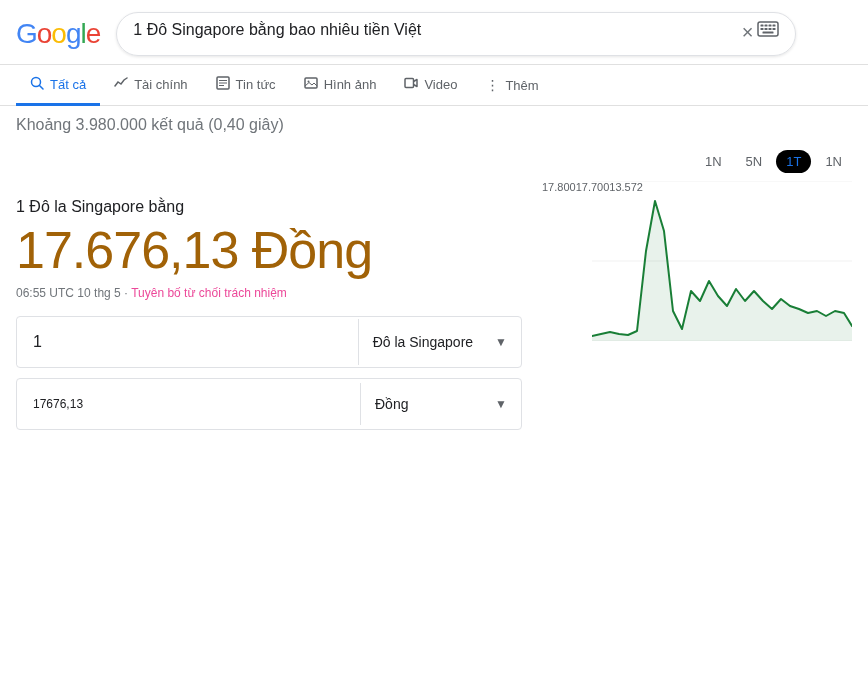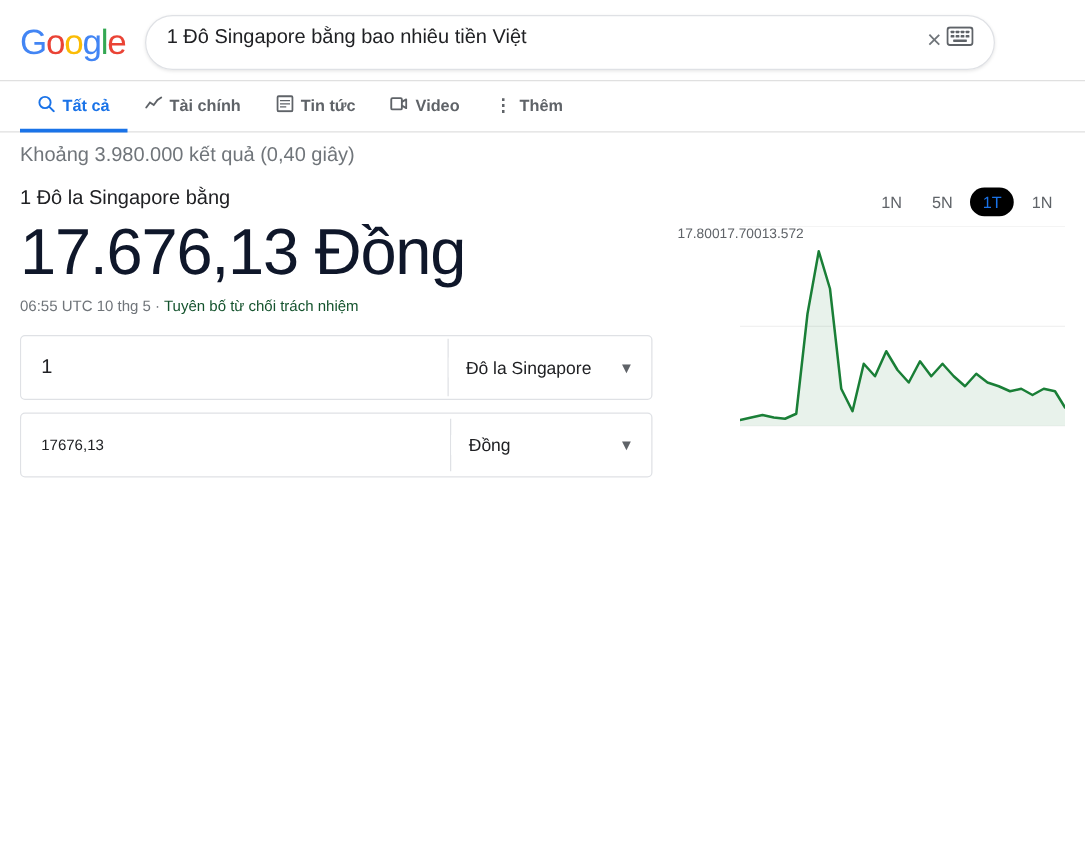--- a/index.html
+++ b/index.html
@@ -71,25 +71,24 @@
       font-size: 18px;
       cursor: pointer;
       display: flex;
       align-items: center;
       margin-left: 4px;
     }
 
     
     .nav-tabs {
       display: flex;
-      align-items: flex-start;
+      align-items: flex-end;
       padding: 0 16px;
       border-bottom: 1px solid #e0e0e0;
       gap: 0;
-      font-weight: bold;
     }
 
     .nav-tab {
       display: flex;
       align-items: center;
       gap: 6px;
       padding: 10px 14px;
       font-size: 13px;
       color: #5f6368;
       cursor: pointer;
@@ -118,44 +117,45 @@
     
     .currency-section {
       display: flex;
       padding: 10px 16px;
       gap: 20px;
     }
 
     .currency-left {
       flex: 1;
       max-width: 520px;
+      margin-top: 48px;
     }
 
     .currency-subtitle {
       font-size: 16px;
       color: #202124;
       margin-bottom: 4px;
     }
 
     .currency-result {
       font-size: 52px;
       font-weight: 400;
-      color: #0f172a;
+      color: #a16207;
       margin-bottom: 6px;
       letter-spacing: -1px;
     }
 
     .currency-time {
       font-size: 12px;
       color: #70757a;
       margin-bottom: 16px;
     }
 
     .currency-disclaimer {
-      color: #14532d;
+      color: #ec4899;
       text-decoration: none;
     }
 
     
     .currency-inputs {
       display: flex;
       flex-direction: column;
       gap: 10px;
     }
 
@@ -308,20 +308,30 @@
         <line x1="3" y1="4.5" x2="11" y2="4.5" stroke="#5f6368" stroke-width="1"></line>
         <line x1="3" y1="7" x2="11" y2="7" stroke="#5f6368" stroke-width="1"></line>
         <line x1="3" y1="9.5" x2="8" y2="9.5" stroke="#5f6368" stroke-width="1"></line>
       </svg>
     </span>
     <span>Tin tức</span>
   </div>
   <div class="nav-tab">
     <span class="nav-tab-icon">
       <svg width="14" height="14" viewBox="0 0 14 14" fill="none">
+        <rect x="1" y="2" width="12" height="10" rx="1" stroke="#5f6368" stroke-width="1.5"></rect>
+        <circle cx="4.5" cy="5.5" r="1" fill="#5f6368"></circle>
+        <polyline points="1,10 5,6.5 8,9 10,7 13,10" stroke="#5f6368" stroke-width="1" fill="none"></polyline>
+      </svg>
+    </span>
+    <span>Hình ảnh</span>
+  </div>
+  <div class="nav-tab">
+    <span class="nav-tab-icon">
+      <svg width="14" height="14" viewBox="0 0 14 14" fill="none">
         <rect x="1" y="2.5" width="8.5" height="9" rx="1" stroke="#5f6368" stroke-width="1.5"></rect>
         <polyline points="9.5,5.5 13,3.5 13,10.5 9.5,8.5" stroke="#5f6368" stroke-width="1.5" fill="none" stroke-linejoin="round"></polyline>
       </svg>
     </span>
     <span>Video</span>
   </div>
   <div class="nav-tab">
     <span class="nav-tab-icon">⋮</span>
     <span>Thêm</span>
   </div>

